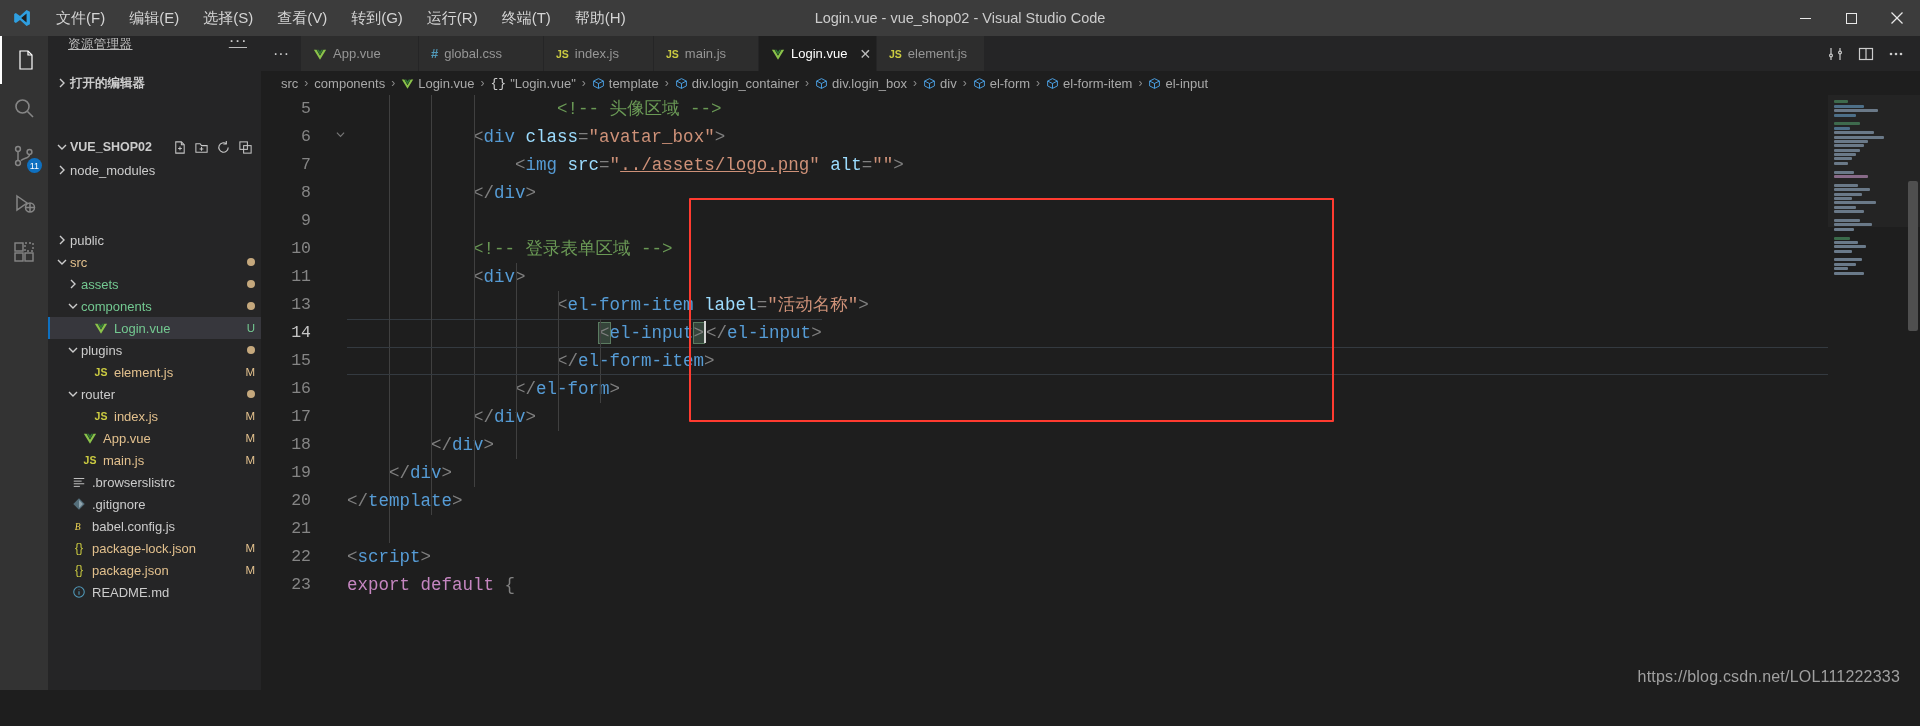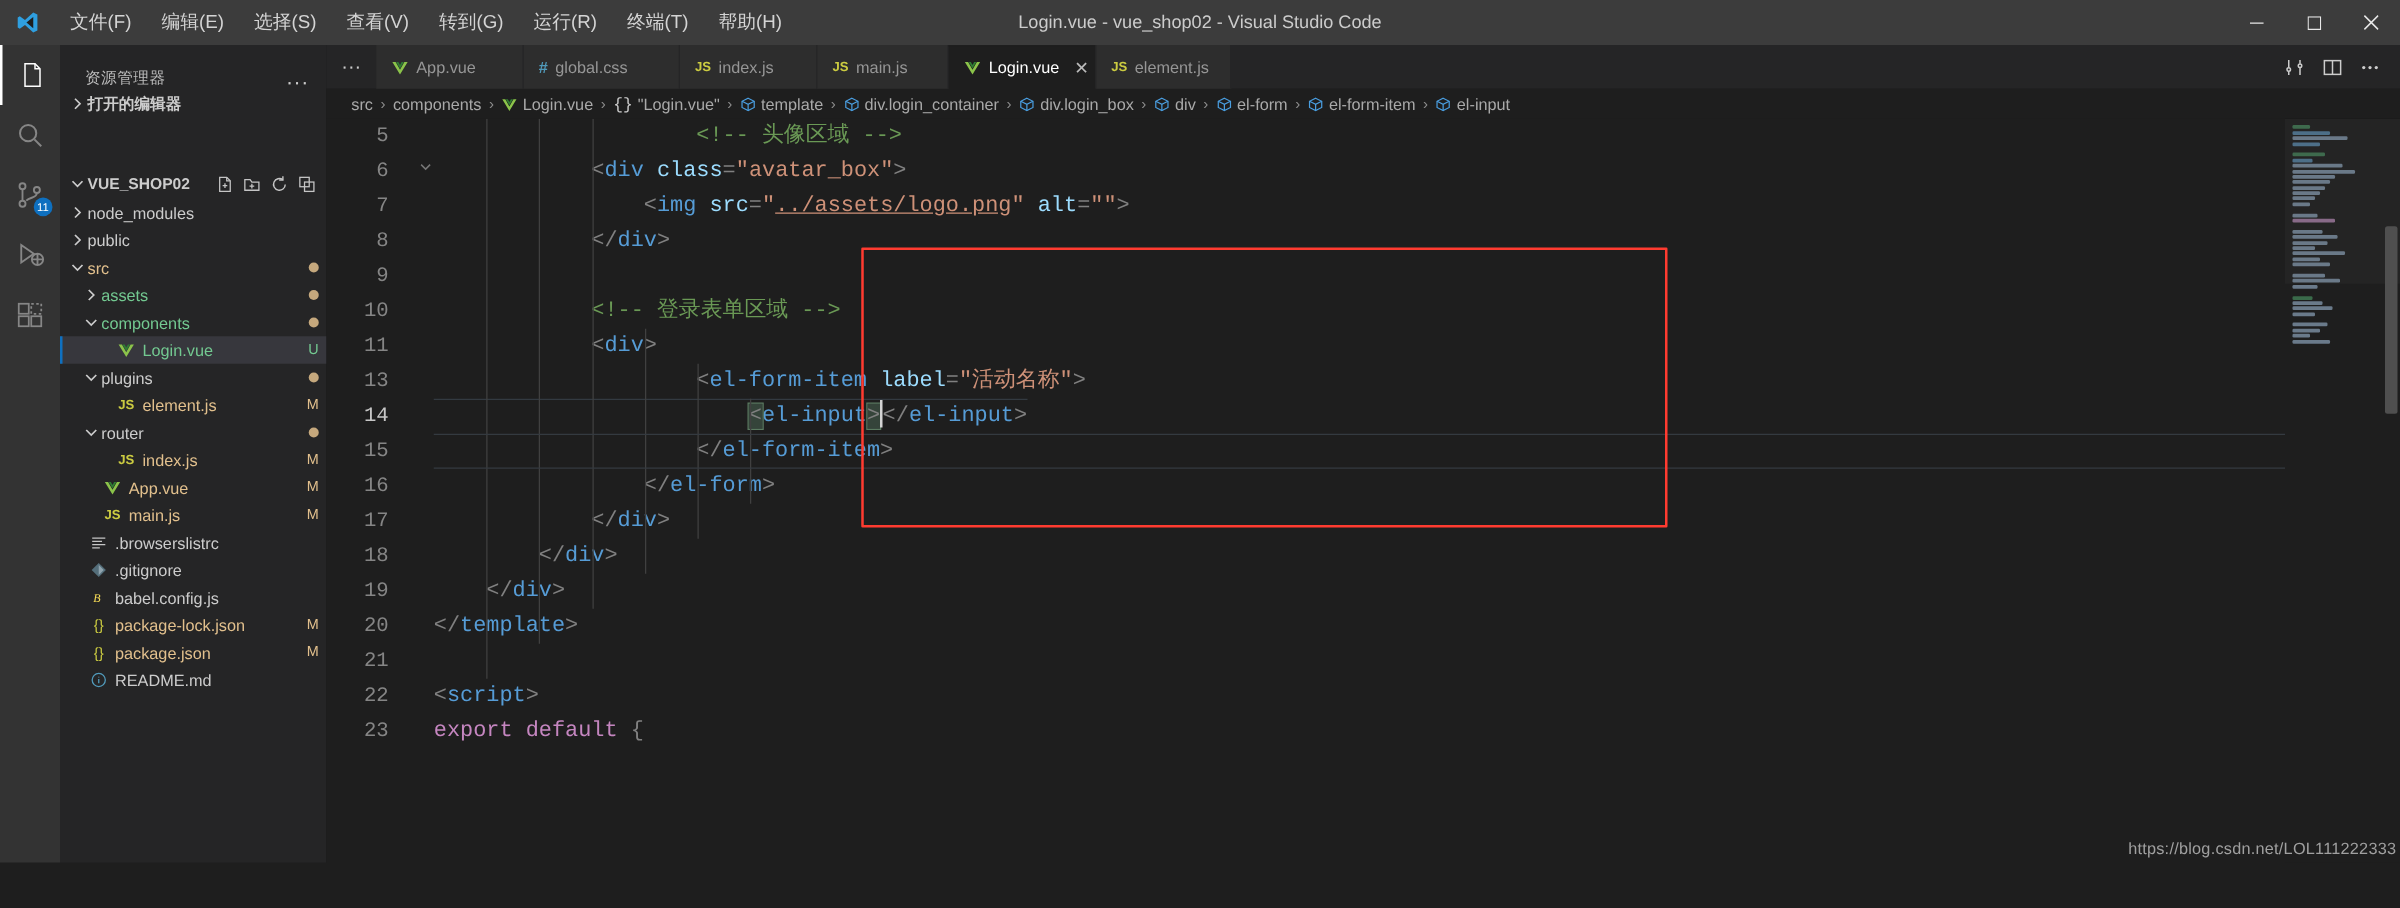--- a/index.html
+++ b/index.html
@@ -51,22 +51,22 @@
   .act-badge {
     position: absolute; right: 6px; bottom: 7px; background: #0e70c0; color:#fff;
     font-size: 9px; min-width: 15px; height: 15px; border-radius: 8px;
     display:flex; align-items:center; justify-content:center; padding: 0 3px;
     font-family: "Liberation Sans", sans-serif;
   }
 
   
   .sidebar { width: 213px; flex: 0 0 213px; background: #252526; display:flex; flex-direction: column; }
   .sb-header {
-    height: 35px; display:flex; align-items:flex-end; padding: 0 8px 0 20px;
-    color: #bbbbbb; font-size: 12.5px; letter-spacing: .4px;
+    height: 35px; display:flex; align-items:flex-start; padding: 0 8px 0 20px;
+    color: #bbbbbb; font-size: 12.5px; letter-spacing: .4px; text-decoration: underline;
   }
   .sb-header .dots { margin-left:auto; color:#cccccc; font-size: 17px; line-height: 10px; padding-right:6px;}
   .sb-section {
     height: 24px; display:flex; align-items:center; color:#cccccc;
     font-size: 12.5px; font-weight: bold; padding-left: 6px;
   }
   .chev { width:16px; height:16px; display:inline-flex; align-items:center; justify-content:center; flex:0 0 16px; color:#cccccc;}
   .chev svg { width:10px; height:10px; }
   .sb-root {
     height: 24px; display:flex; align-items:center; color:#cccccc;
@@ -185,22 +185,22 @@
 
   
   .minimap { width: 92px; flex:0 0 92px; background:#1e1e1e; position:relative; padding-top:4px; }
   .mm-line { height:3px; margin: 1.4px 0 1.4px 6px; border-radius:1px; }
   .mm-slider { position:absolute; left:0; right:0; top: 0px; height: 132px; background:rgba(121,121,121,.08); }
   .scroll-track { position:absolute; right:0; top:0; width:14px; bottom:0; }
   .scroll-thumb { position:absolute; right:2px; top:86px; width:10px; height:150px; background:#4f4f4f; border-radius:2px; }
 
   
   .watermark {
-    position:absolute; right: 3px; bottom: 4px;
-    color:#a0a0a0; font-size: 13px; font-family:"Liberation Sans", sans-serif;
+    position:absolute; right: 20px; bottom: 4px;
+    color:#a0a0a0; font-size: 16px; font-family:"Liberation Sans", sans-serif;
     letter-spacing: .2px;
   }
 </style>
 </head>
 <body>
 
 <div class="app">
 
   <div class="titlebar">
     <div class="vscode-logo">
@@ -337,21 +337,21 @@
 
       <div class="tree" id="tree">
           <div class="row" style="padding-left: 6px;">
             <span class="chev">
               <svg viewBox="0 0 10 10" fill="none" stroke="currentColor" stroke-width="1.4">
                 <path d="M3 1 L7 5 L3 9"></path>
               </svg>
             </span>
             <span class="fname c-folder">node_modules</span>
           </div>
-          <div class="row" style="padding-left: 6px;">
+          <div class="row" style="padding-left: 6px; margin-top: 48px;">
             <span class="chev">
               <svg viewBox="0 0 10 10" fill="none" stroke="currentColor" stroke-width="1.4">
                 <path d="M3 1 L7 5 L3 9"></path>
               </svg>
             </span>
             <span class="fname c-folder">public</span>
           </div>
           <div class="row" style="padding-left: 6px;">
             <span class="chev">
               <svg viewBox="0 0 10 10" fill="none" stroke="currentColor" stroke-width="1.4">

